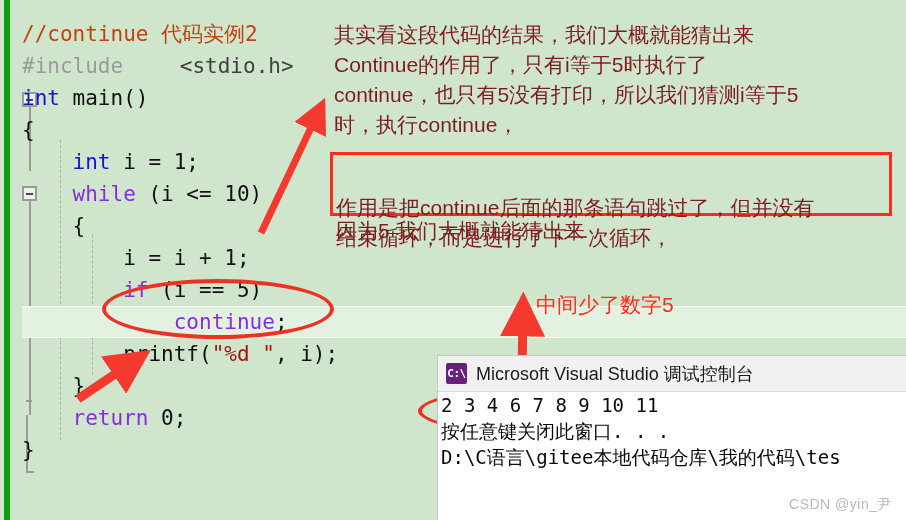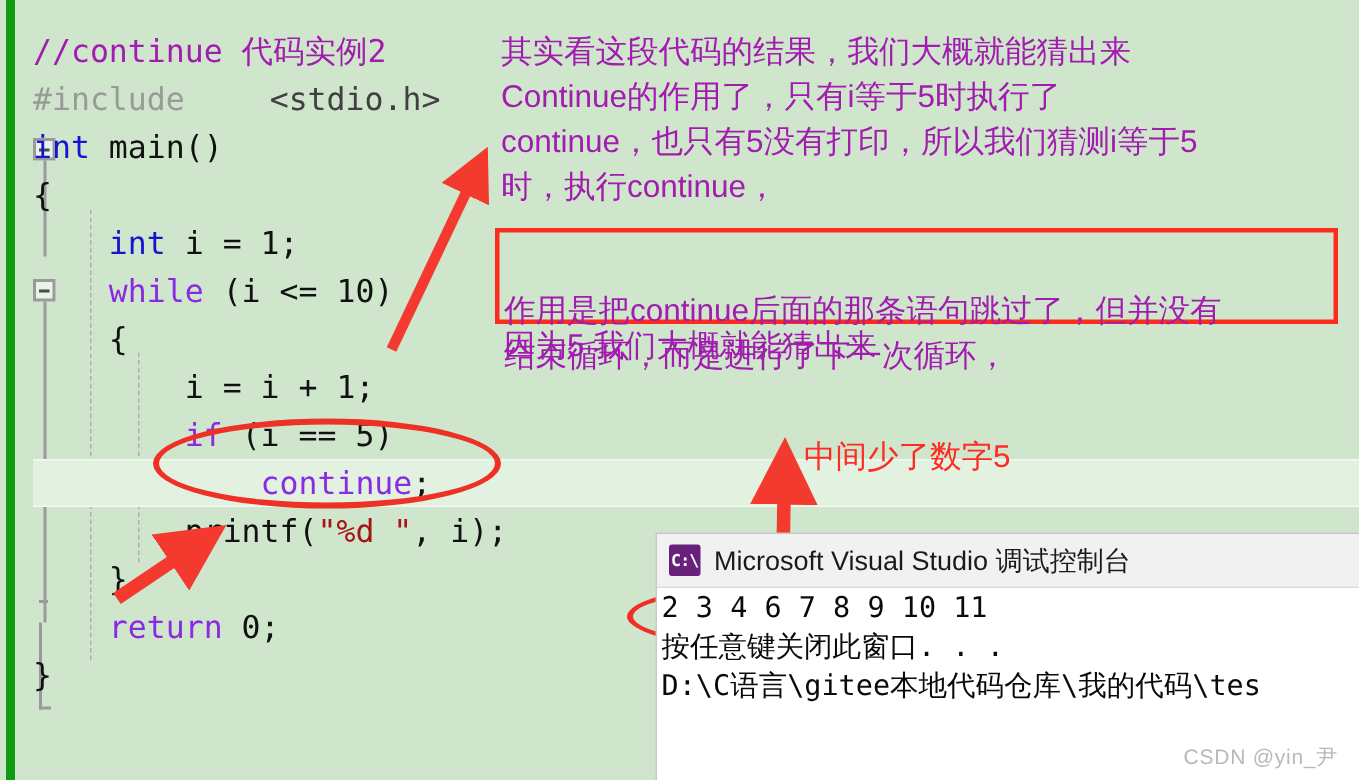--- a/index.html
+++ b/index.html
@@ -74,21 +74,21 @@
     position: absolute;
     left: 22px; top: 18px;
     width: 460px;
     font-family: "DejaVu Sans Mono", "Liberation Mono", monospace;
     font-size: 21px;
     line-height: 32px;
     white-space: pre;
     color: #111;
   }
   .code .ln { display: block; height: 32px; }
-  .cmt  { color: #a21caf; text-align: right; }
+  .cmt  { color: #c2410c; text-align: right; }
   .pp   { color: #9a9a9a; }
   .kw   { color: #1515d0; }
   .kw2  { color: #8a2be2; }
   .str  { color: #a31515; }
   .hdr  { color: #404040; margin-left: 44px; }
   .num  { color: #111; }
 
   .hl-line {
     position: absolute;
     left: 22px;
@@ -96,21 +96,21 @@
     width: 884px;
     background: #e3f2e0;
     border-top: 1px solid #f2f9f0;
     border-bottom: 1px solid #f2f9f0;
     box-sizing: border-box;
   }
 
   
   .anno-blue {
     position: absolute;
-    color: #a21caf;
+    color: #7f1d1d;
     font-family: "Liberation Sans", sans-serif;
     font-size: 21px;
     line-height: 30px;
     white-space: pre;
   }
   .anno-red {
     position: absolute;
     color: #ff2a21;
     font-family: "Liberation Sans", sans-serif;
     font-size: 21px;

